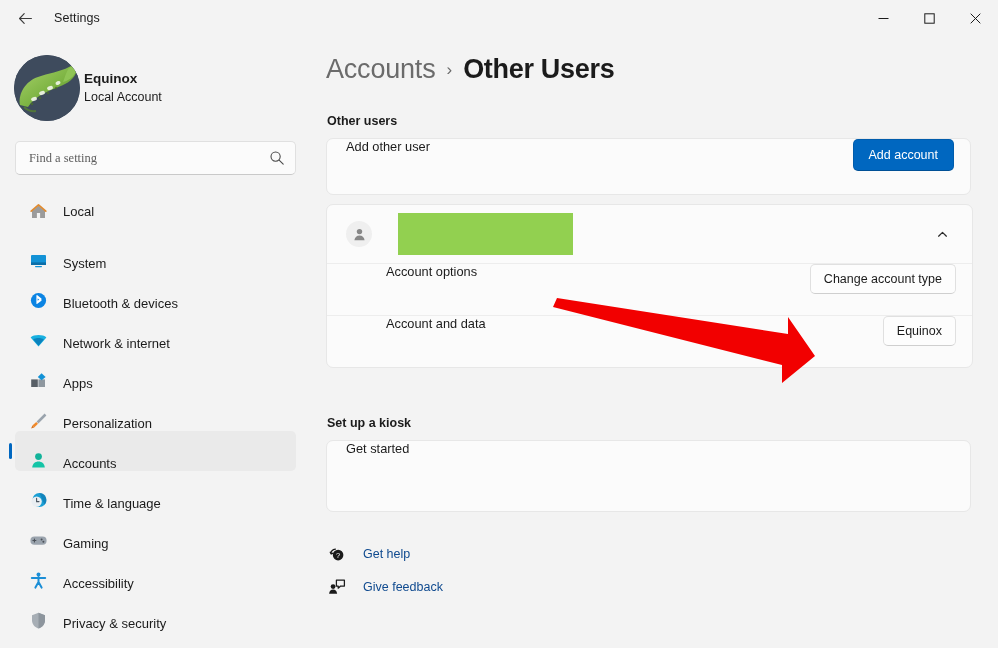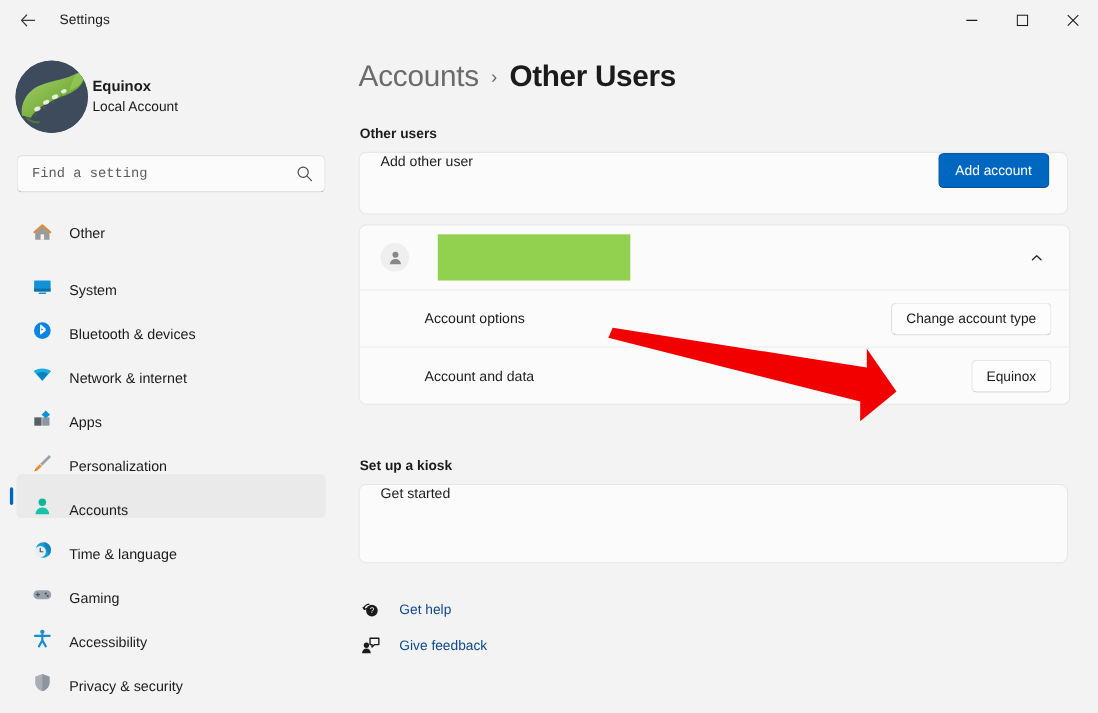--- a/index.html
+++ b/index.html
@@ -117,21 +117,21 @@
     border-radius: 5px;
     display: flex;
     align-items: center;
     padding: 0 10px 0 13px;
   }
   .searchbox input {
     flex: 1;
     border: none;
     outline: none;
     background: transparent;
-    font-family: Liberation Mono, monospace;
+    font-family: Liberation Serif, serif;
     font-size: 12.5px;
     color: #1b1b1b;
     padding: 0;
   }
   .searchbox input::placeholder { color: #5d5d5d; }
   .search-icon { width: 16px; height: 16px; flex: none; }
   .search-icon svg { display:block; }
 
   .navlist {
     position: absolute;
@@ -293,21 +293,21 @@
     width: 28px;
     height: 28px;
     display: flex;
     align-items: center;
     justify-content: center;
   }
   .sub-row {
     height: 52px;
     border-top: 1px solid #ededed;
     display: flex;
-    align-items: center;
+    align-items: flex-start;
     padding: 0 16px 0 59px;
     box-sizing: border-box;
   }
 
   
   .linkrow {
     position: absolute;
     left: 7px;
     display: flex;
     align-items: center;
@@ -431,21 +431,21 @@
     <div class="navlist">
 
       <div class="navitem">
         <span class="nav-ico">
           <svg width="19" height="19" viewBox="0 0 19 19">
             <path d="M3 9 L9.5 3.4 L16 9 V16 H3 Z" fill="#9b9b9b"></path>
             <path d="M2.2 9.1 L9.5 2.8 L16.8 9.1" fill="none" stroke="#e08a2e" stroke-width="1.7" stroke-linecap="round" stroke-linejoin="round"></path>
             <rect x="7.9" y="11" width="3.2" height="5" fill="#f3f3f3"></rect>
           </svg>
         </span>
-        <span class="nav-label">Other</span>
+        <span class="nav-label">Local</span>
       </div>
 
       <div class="navitem">
         <span class="nav-ico">
           <svg width="19" height="19" viewBox="0 0 19 19">
             <rect x="2" y="4" width="15" height="10" rx="1" fill="#1292d6"></rect>
             <rect x="2" y="11.4" width="15" height="2.6" fill="#0b6ea8"></rect>
             <rect x="6" y="15" width="7" height="1.2" rx=".6" fill="#1292d6"></rect>
           </svg>
         </span>

